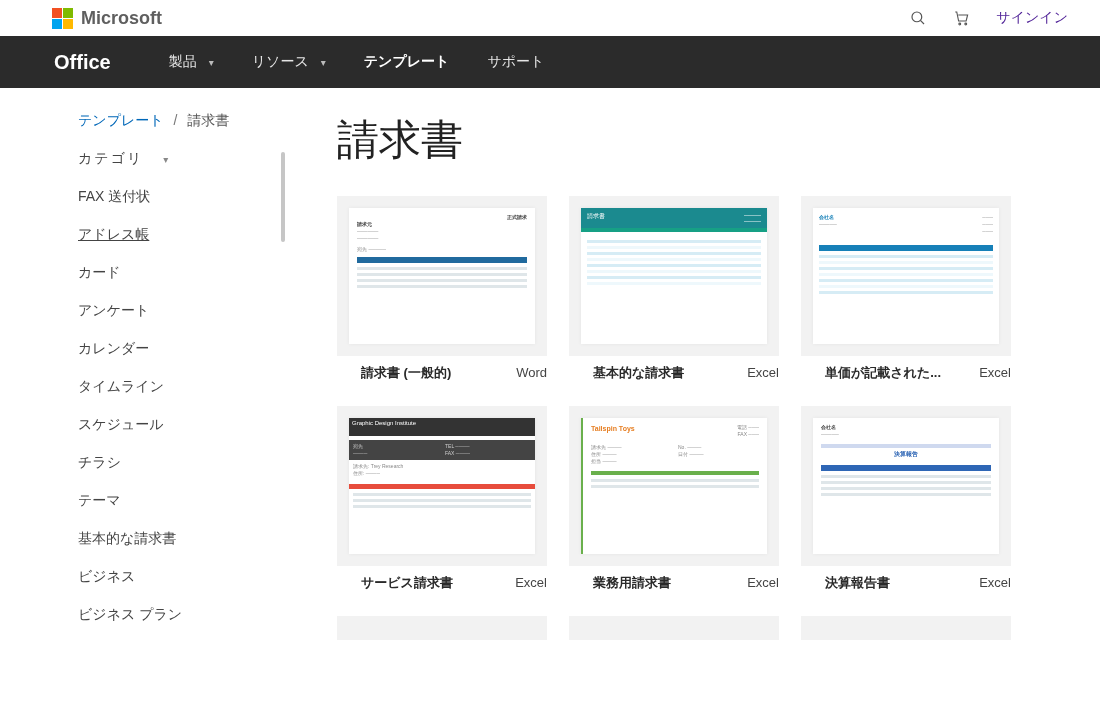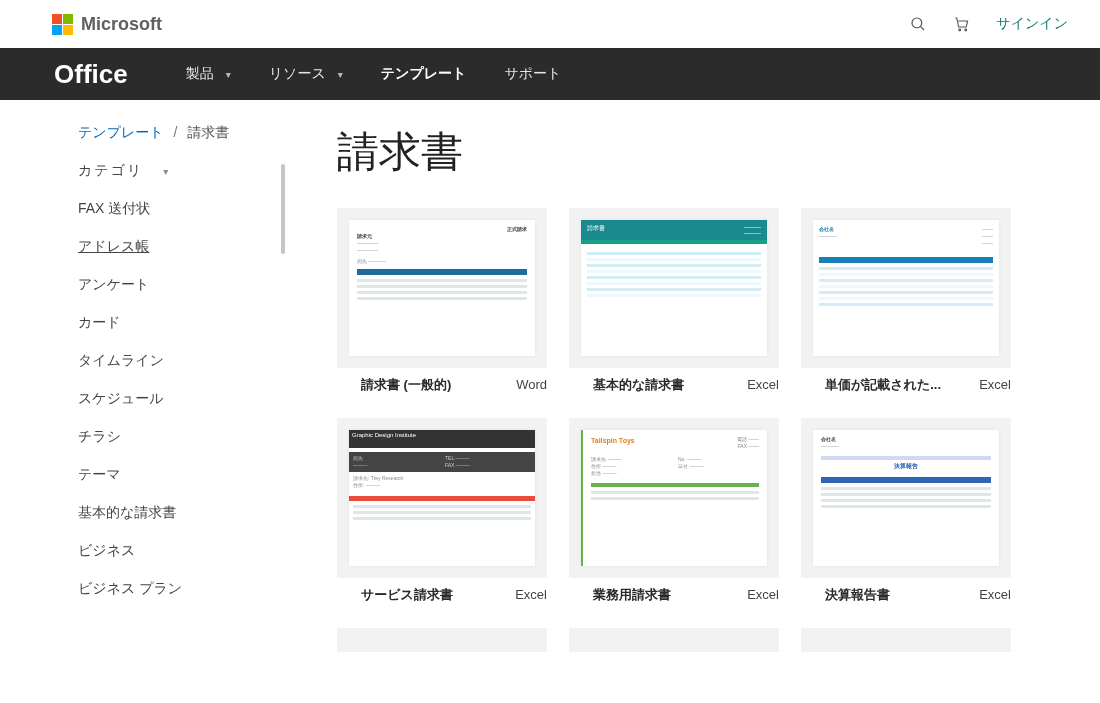--- a/index.html
+++ b/index.html
@@ -1,31 +1,31 @@
 <!DOCTYPE html>
 <html><head>
 <meta charset="utf-8">
 <style>
   * { margin: 0; padding: 0; box-sizing: border-box; }
   body { font-family: "Segoe UI", "Meiryo", sans-serif; width: 1100px; height: 703px; overflow: hidden; background: #fff; color: #333; }
 
   
-  .top-header { height: 48px; display: flex; align-items: center; justify-content: space-between; padding: 0 32px 0 52px; }
+  .top-header { height: 36px; display: flex; align-items: center; justify-content: space-between; padding: 0 32px 0 52px; }
   .brand-wrap { display: flex; align-items: center; gap: 8px; }
   .ms-logo { display: grid; grid-template-columns: 10px 10px; grid-template-rows: 10px 10px; gap: 1px; }
   .ms-logo > span:nth-child(1){background:#f25022;} .ms-logo > span:nth-child(2){background:#7fba00;}
   .ms-logo > span:nth-child(3){background:#00a4ef;} .ms-logo > span:nth-child(4){background:#ffb900;}
   .brand-name { font-size: 18px; font-weight: 600; color: #5f5f5f; }
   .top-right { display: flex; align-items: center; gap: 24px; }
   .icon-btn { width: 20px; height: 20px; display:flex;align-items:center;justify-content:center; cursor:pointer; color:#555;}
-  .signin { font-size: 14px; color:#0f766e; cursor:pointer;font-family:Liberation Serif, serif; }
+  .signin { font-size: 14px; color:#4c1d95; cursor:pointer;font-family:Liberation Serif, serif; }
 
   
   .dark-nav { height: 52px; background: #2b2b2b; display: flex; align-items: center; gap: 38px; padding: 0 54px; }
-  .dark-nav .brand-office { color:#fff; font-size: 26px; font-weight: 600; margin-right: 20px; }
+  .dark-nav .brand-office { color:#fff; font-size: 20px; font-weight: 600; margin-right: 20px; }
   .dark-nav a { color: #e6e6e6; font-size: 14px; text-decoration:none; display:flex; align-items:center; gap:12px; }
   .dark-nav a.active { color:#fff; font-weight:600; }
   .dark-nav a .chev { font-size:10px; color:#bbb;}
 
   
   .page { display:flex; height: calc(703px - 100px); }
   .left-col { width: 285px; padding: 24px 0 0 78px; position:relative; }
   .breadcrumb { font-size: 14px; margin-bottom: 18px; }
   .breadcrumb .link { color: #0067b8; cursor:pointer; }
   .breadcrumb .sep { color: #777; margin: 0 6px; }
@@ -125,22 +125,23 @@
       <span class="current">請求書</span>
     </div>
     <div class="cat-list-wrap">
       <ul class="cat-list">
         <li class="cat-header">
             <span>カテゴリ</span>
             <span class="dd">▾</span>
           </li>
         <li>FAX 送付状</li>
         <li class="underline">アドレス帳</li>
+        <li>カード</li>
         <li>アンケート</li>
-        <li>カード</li>
+        <li>カレンダー</li>
         <li>タイムライン</li>
         <li>スケジュール</li>
         <li>チラシ</li>
         <li>テーマ</li>
         <li>基本的な請求書</li>
         <li>ビジネス</li>
         <li>ビジネス プラン</li>
       </ul>
       <div class="scrollbar"></div>
     </div>

